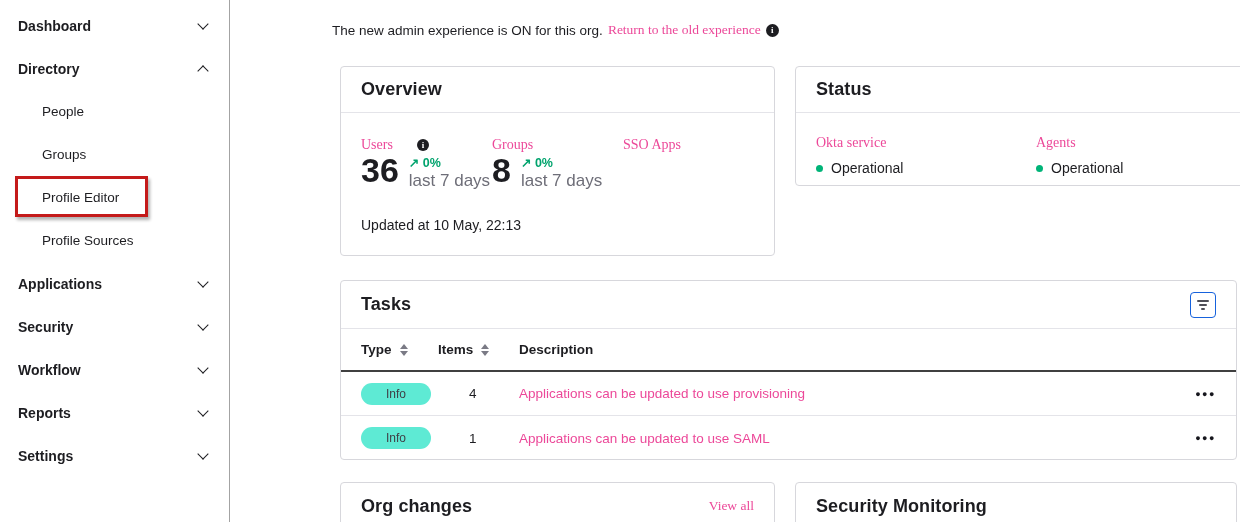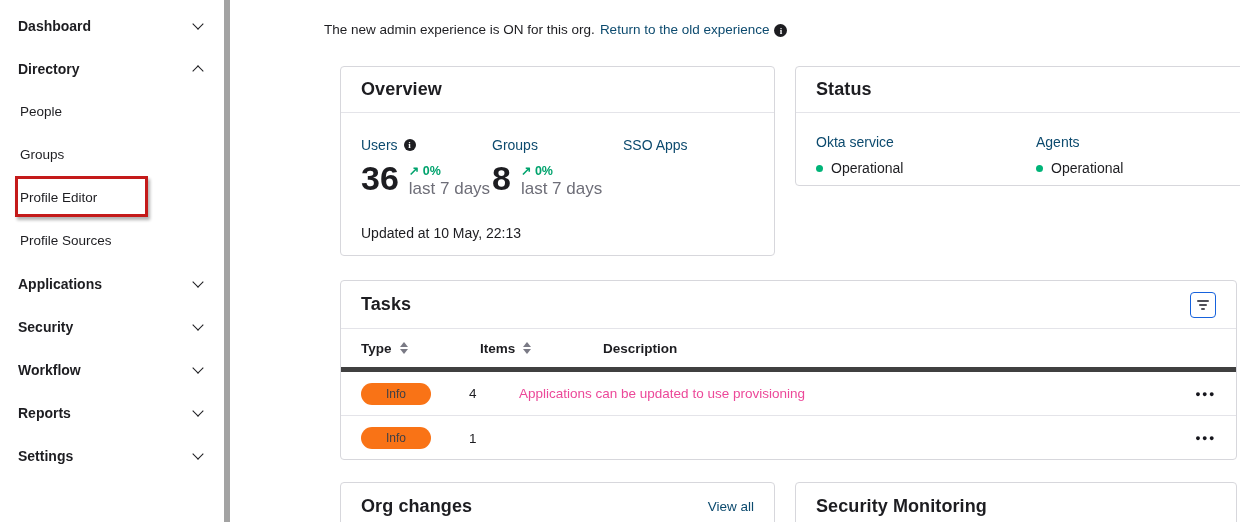--- a/index.html
+++ b/index.html
@@ -1,53 +1,53 @@
 <!DOCTYPE html>
 <html><head>
 <meta charset="utf-8">
 <style>
   * { margin:0; padding:0; box-sizing:border-box; }
   html,body { width:1240px; height:522px; overflow:hidden; background:#fff;
     font-family:"Liberation Sans", sans-serif; color:#1d1d21; }
 
   
   .sidebar { position:absolute; left:0; top:0; width:230px; height:522px;
-    border-right:6px solid #a3a3a3; background:#fff; padding-top:4px; }
+    border-right:1px solid #a3a3a3; background:#fff; padding-top:4px; }
   .nav-item { position:relative; height:43px; display:flex; align-items:center;
     padding-left:18px; font-size:14px; font-weight:700; cursor:pointer; }
-  .nav-item.sub { padding-left:20px; font-weight:400; font-size:13.5px; }
+  .nav-item.sub { padding-left:42px; font-weight:400; font-size:13.5px; }
   .chev { position:absolute; right:22px; width:8px; height:8px;
     border-right:1.7px solid #1d1d21; border-bottom:1.7px solid #1d1d21; }
   .chev.down { transform:rotate(45deg); margin-top:-4px; }
   .chev.up   { transform:rotate(225deg); margin-top:4px; }
   .annotation { position:absolute; left:15px; top:176px; width:133px; height:41px;
     border:3px solid #c41a1a; box-shadow:2px 3px 3px rgba(0,0,0,.30);
     pointer-events:none; z-index:5; }
 
   
-  .banner { position:absolute; left:324px; top:22px; display:flex;
-    align-items:flex-end; gap:5px; font-size:13.5px; }
-  a.link { color:#0c4a6e; text-decoration:none; cursor:pointer; }
+  .banner { position:absolute; left:332px; top:22px; display:flex;
+    align-items:center; gap:5px; font-size:13.5px; }
+  a.link { color:#ec4899; text-decoration:none; cursor:pointer;font-family:Liberation Serif, serif; }
   .info-icon { display:inline-flex; width:13px; height:13px; border-radius:50%;
     background:#1d1d21; color:#fff; font-size:9px; font-weight:700;
     align-items:center; justify-content:center; font-family:"Liberation Serif",serif; }
 
   
   .card { position:absolute; background:#fff; border:1px solid #d7d7dc;
     border-radius:4px; }
   .card-h { display:flex; align-items:center; justify-content:space-between;
     height:46px; padding:0 20px; border-bottom:1px solid #e4e4e9; }
   .card-title { font-size:18px; font-weight:700; letter-spacing:.1px; }
 
   
   .overview { left:340px; top:66px; width:435px; height:190px; }
   .stats { display:flex; padding:24px 20px 0 20px; }
   .stat { width:145px; }
-  .stat-label { font-size:14px; display:flex; align-items:center; gap:6px; }
-  .stat-value-row { display:flex; margin-top:8px; }
+  .stat-label { font-size:14px; display:flex; align-items:center; gap:24px; }
+  .stat-value-row { display:flex; }
   .stat-value { font-size:34px; font-weight:700; line-height:1; }
   .stat-delta { margin-left:10px; padding-top:2px; }
   .delta { color:#00a36d; font-size:12.5px; font-weight:700; }
   .period { color:#6e6e78; font-size:17px; margin-top:1px; }
   .updated { padding:26px 20px 0 20px; font-size:14px; }
 
   
   .status { left:795px; top:66px; width:524px; height:120px; }
   .services { display:flex; padding:20px 20px 0 20px; }
   .service { width:220px; }
@@ -58,33 +58,33 @@
 
   
   .tasks { left:340px; top:280px; width:897px; height:180px; }
   .tasks .card-h { height:48px; }
   .filter-btn { width:26px; height:26px; border:1px solid #1662dd; border-radius:4px;
     background:#fff; display:flex; flex-direction:column; align-items:center;
     justify-content:center; gap:2px; cursor:pointer; }
   .filter-btn i { display:block; height:2px; background:#4f4f57; border-radius:1px; }
   .fl1{width:12px;} .fl2{width:8px;} .fl3{width:4px;}
   .t-head { display:flex; align-items:center; height:43px; padding:0 20px;
-    border-bottom:5px solid #404040; font-size:13.5px; font-weight:700;gap:42px; }
+    border-bottom:2px solid #404040; font-size:13.5px; font-weight:700; }
   .t-row { display:flex; align-items:center; height:44px; padding:0 20px;
     border-bottom:1px solid #e4e4e9; font-size:13.5px; }
   .t-row:last-child { border-bottom:none; }
   .col-type { width:77px; display:flex; align-items:center; }
   .col-items { width:81px; display:flex; align-items:center; }
   .count { padding-left:31px; }
   .sort { display:inline-flex; flex-direction:column; gap:2px; margin-left:8px; }
   .sort b { width:0; height:0; border-left:4px solid transparent;
     border-right:4px solid transparent; }
   .sort .up2 { border-bottom:5px solid #7a7a85; }
   .sort .dn2 { border-top:5px solid #7a7a85; }
-  .badge { width:70px; height:22px; background:#f97316; border-radius:12px;
+  .badge { width:70px; height:22px; background:#5eead4; border-radius:12px;
     display:flex; align-items:center; justify-content:center; font-size:12px;
     color:#3f3f46; }
   .desc { color:#ec4899; }
   .row-actions { margin-left:auto; font-size:9px; letter-spacing:1.5px;
     color:#16161d; cursor:pointer; background:none; border:none; }
 
   
   .org { left:340px; top:482px; width:435px; height:70px; }
   .secmon { left:795px; top:482px; width:442px; height:70px; }
   .org .card-h, .secmon .card-h { border-bottom:none; }
@@ -240,20 +240,21 @@
     <span class="desc">Applications can be updated to use provisioning</span>
     <button class="row-actions">●●●</button>
   </div>
   <div class="t-row">
     <span class="col-type">
         <span class="badge">Info</span>
       </span>
     <span class="col-items">
         <span class="count">1</span>
       </span>
+    <span class="desc">Applications can be updated to use SAML</span>
     <button class="row-actions">●●●</button>
   </div>
 </section>
 
 <section class="card org">
   <div class="card-h">
     <span class="card-title">Org changes</span>
     <a class="link viewall">View all</a>
   </div>
 </section>

